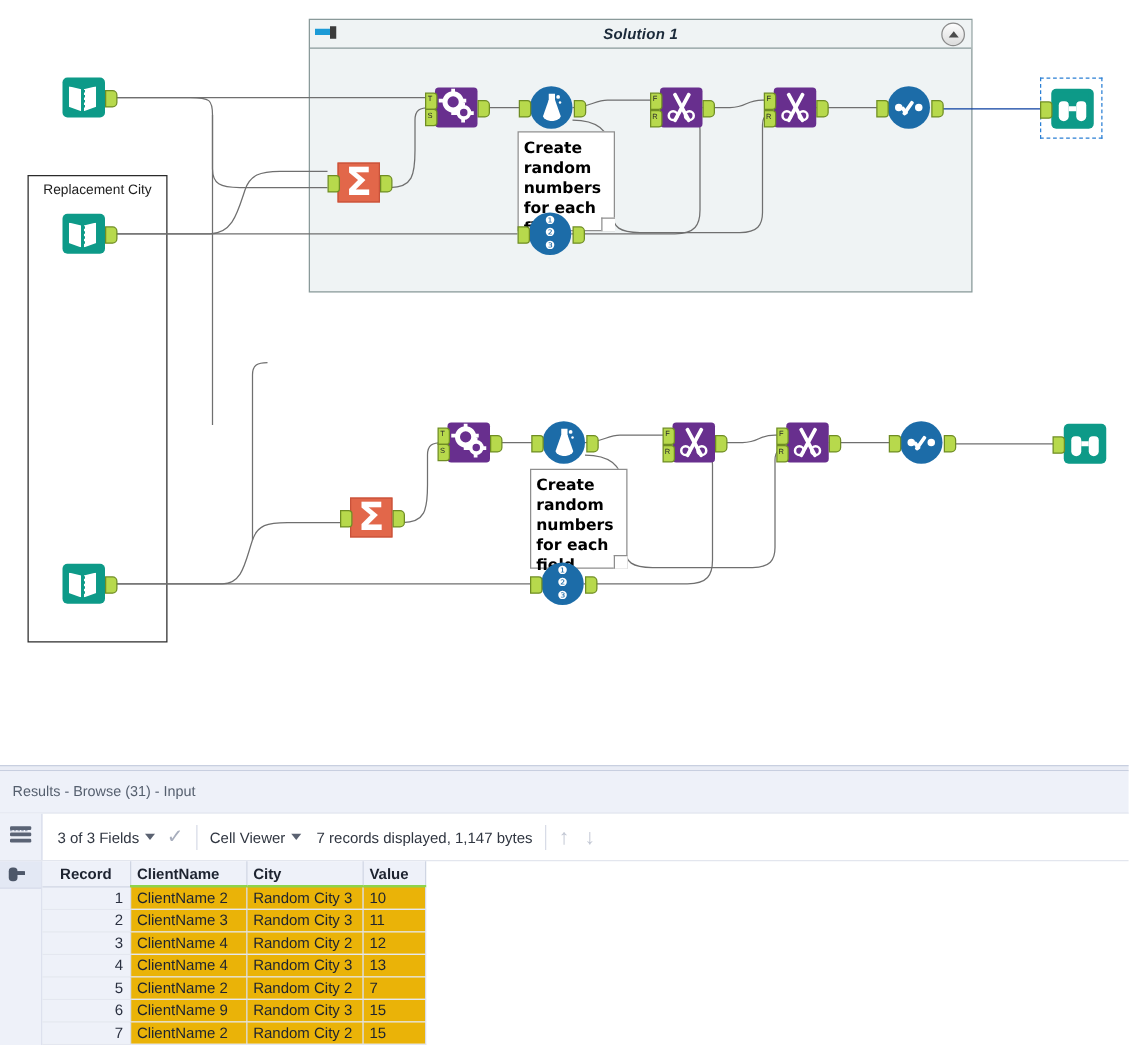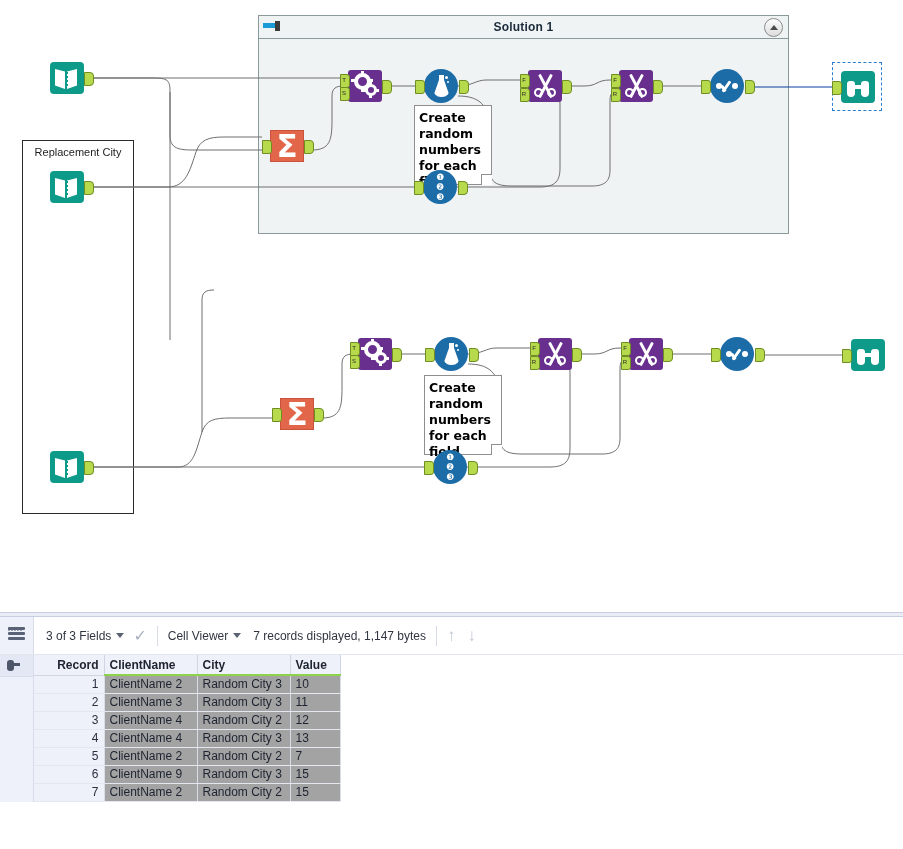--- a/index.html
+++ b/index.html
@@ -206,34 +206,34 @@
   .bino-ico .l{position:absolute;top:1px;width:7px;height:11px;border-radius:3px;background:#4d5769;}
   .bino-ico .l.a{left:0;} .bino-ico .l.b{right:0;}
   .bino-ico .b{position:absolute;left:6px;top:4px;width:7px;height:3px;background:#4d5769;}
 
   table.res{border-collapse:collapse;table-layout:fixed;}
   table.res th{
     height:20px;background:#eef1f9;color:#1d2330;font-size:12px;font-weight:bold;
     text-align:left;padding:0 5px;border-right:1px solid #cfd5e3;
     border-bottom:2px solid #8fd34a;box-sizing:border-box;
   }
-  table.res th.recordh{border-bottom:1px solid #cfd5e3;text-align:right;}
+  table.res th.recordh{border-bottom:1px solid #cfd5e3;text-align:center;}
   table.res td{
     height:18px;font-size:12px;padding:0 5px;border-right:1px solid #d9dde8;
-    border-bottom:1px solid #e4e7f0;background:#a3a3a3;color:#1d2330;box-sizing:border-box;
+    border-bottom:1px solid #e4e7f0;background:#eab308;color:#1d2330;box-sizing:border-box;
   }
   table.res td.rec{background:#eef1f9;text-align:right;color:#2a3040;}
   .col-rec{width:70px;} .col-name{width:93px;} .col-city{width:93px;} .col-val{width:50px;}
 </style>
 </head>
 <body>
 
 <div id="canvas">
 
-  <div class="container-box tool-container" style="left:258px;top:15px;width:531px;height:219px;">
+  <div class="container-box tool-container" style="left:247px;top:15px;width:531px;height:219px;font-style:italic;">
     <div class="tc-header">
       <div class="tc-icon">
         <div class="bar"></div>
           <div class="tab"></div>
       </div>
       <div class="tc-title">Solution 1</div>
       <div class="tc-collapse">
           <i></i>
         </div>
     </div>
@@ -559,20 +559,23 @@
       </div>
     </div>
     <div class="anchor in" style="left:-9px;top:10px;"></div>
   </div>
 
 </div>
 
 <div id="results">
   <div class="res-sep"></div>
 
+  <div class="res-title">
+    <span>Results - Browse (31) - Input</span>
+  </div>
 
   <div class="res-toolbar">
     <div class="rail">
       <div class="grip">
         <span></span><span></span><span></span><span></span><span></span>
       </div>
       <div class="lines-ico">
         <span></span>
           <span></span>
           <span></span>

